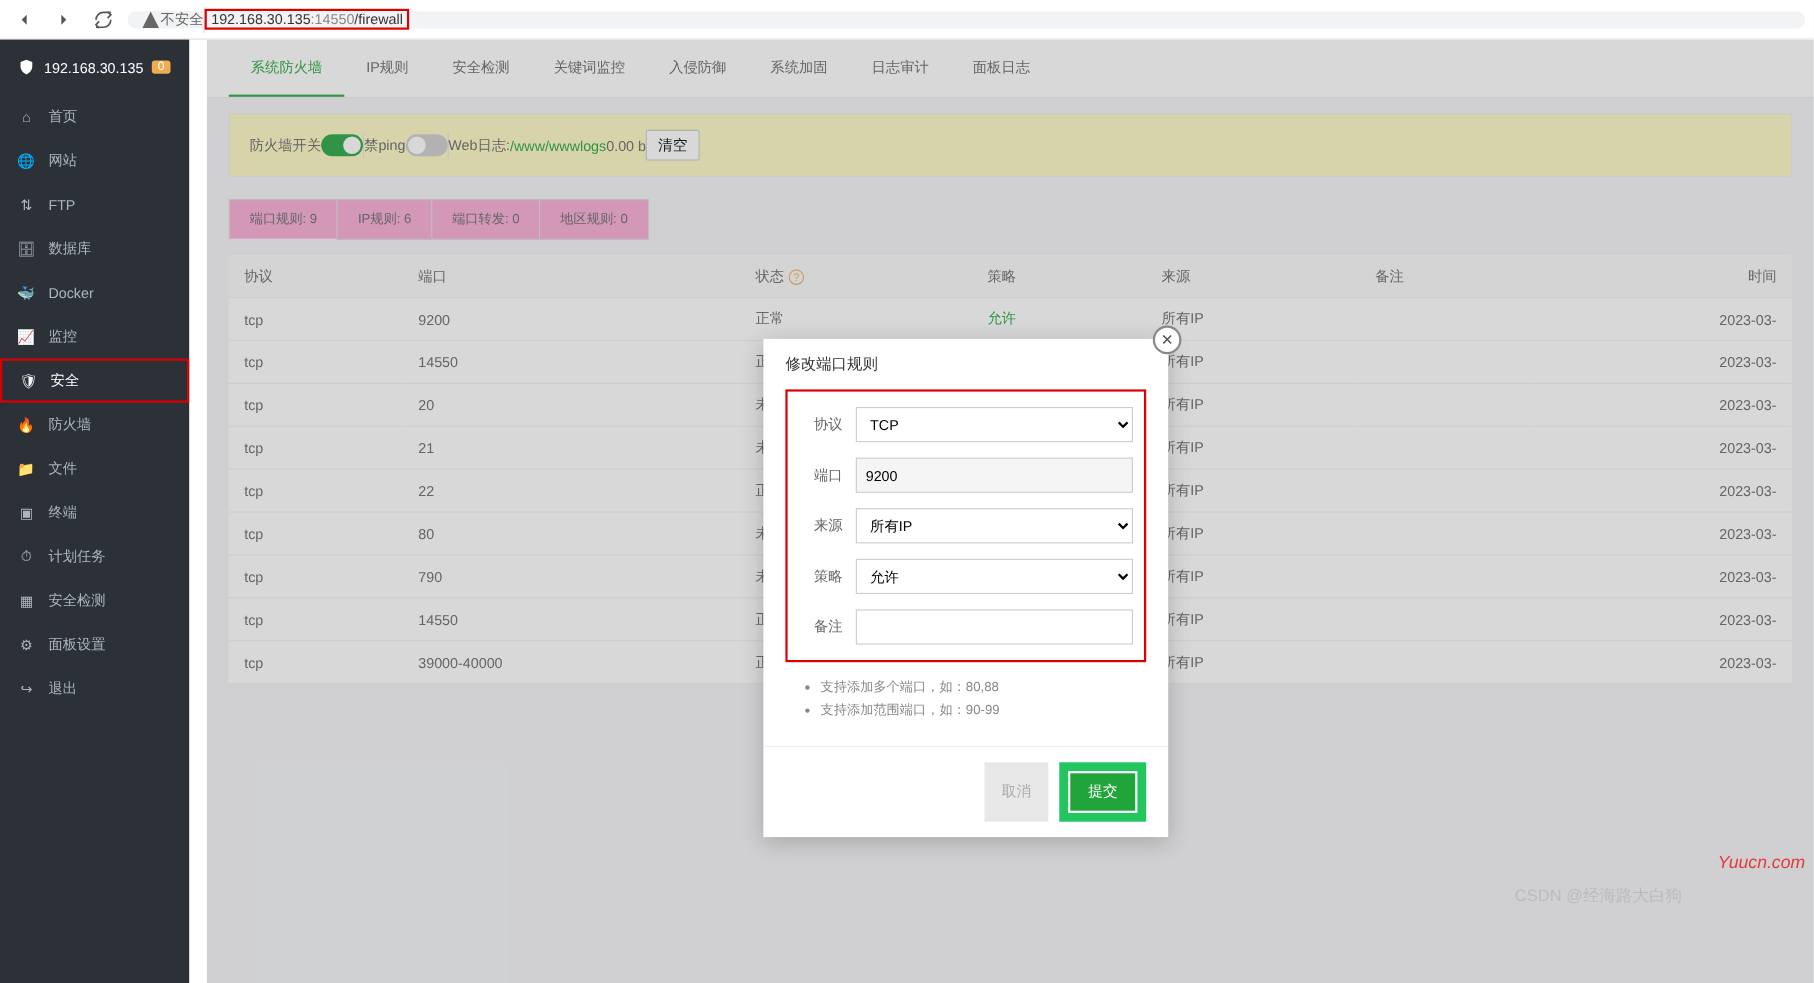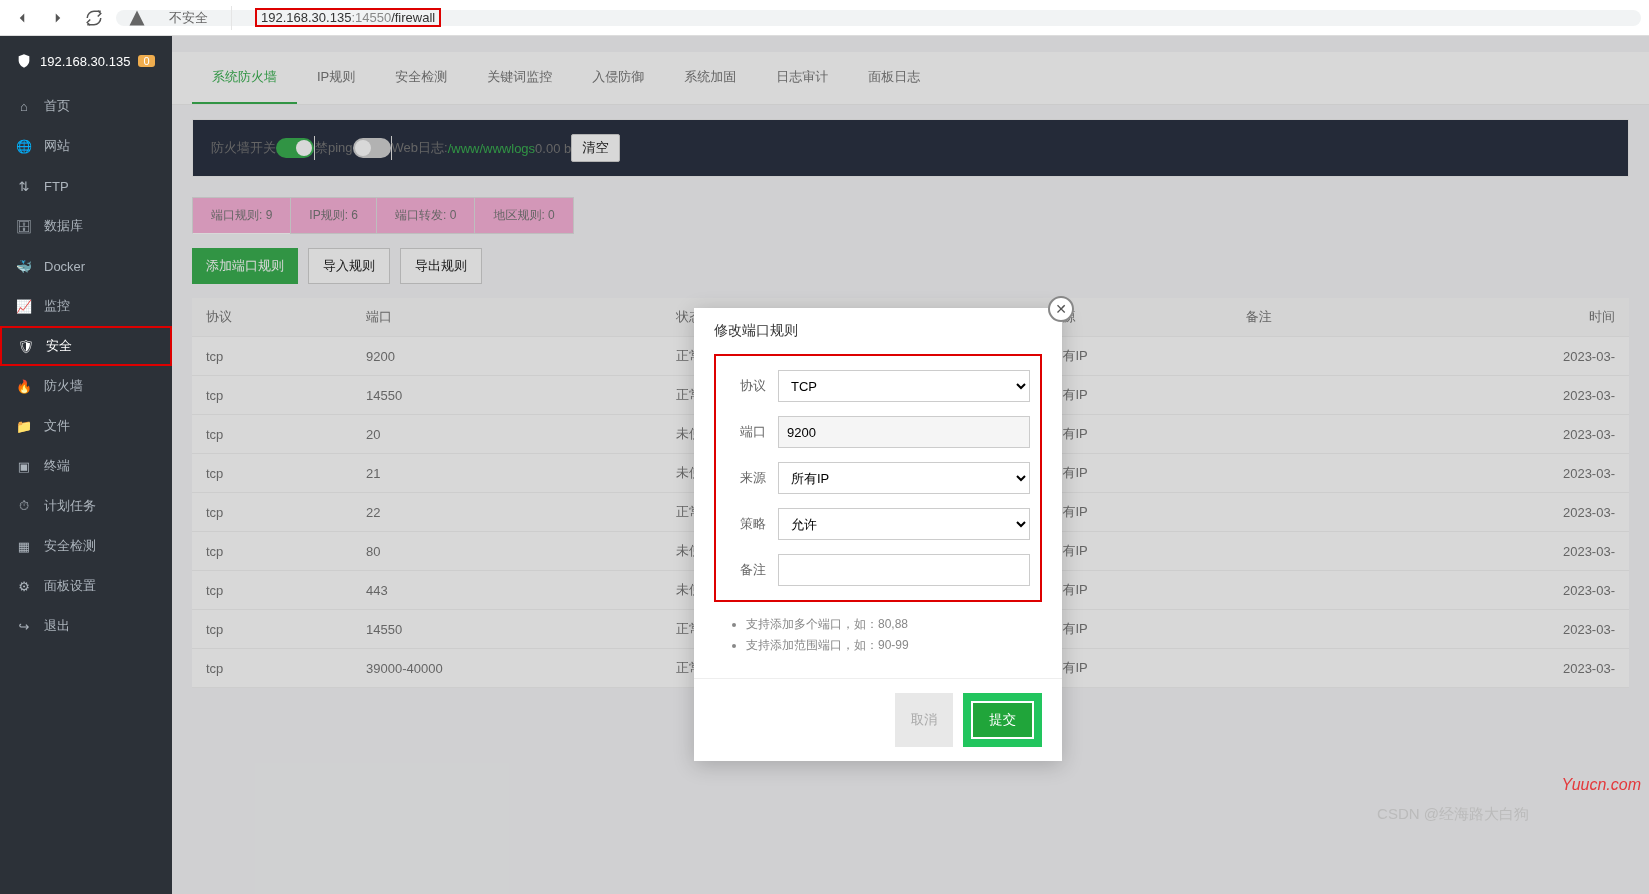--- a/index.html
+++ b/index.html
@@ -2,43 +2,43 @@
 <html><head>
 <meta charset="utf-8">
 <style>
 * { margin: 0; padding: 0; box-sizing: border-box; font-family: -apple-system, "Microsoft YaHei", sans-serif; }
 body { width: 1649px; height: 894px; background: #fff; font-size: 13px; color: #666; overflow: hidden; position: relative; }
 
 
 .browser-bar { height: 36px; display: flex; align-items: center; padding: 0 8px; border-bottom: 1px solid #ddd; gap: 8px; }
 .browser-bar svg { width: 18px; height: 18px; fill: #555; }
 .nav-btn { width: 28px; height: 28px; display: flex; align-items: center; justify-content: center; cursor: pointer; border-radius: 4px; }
-.url-bar { flex: 1; display: flex; align-items: center; height: 16px; background: #f1f3f4; border-radius: 14px; padding: 0 12px; gap: 23px; }
+.url-bar { flex: 1; display: flex; align-items: center; height: 16px; background: #f1f3f4; border-radius: 14px; padding: 0 12px; gap: 0; }
 .url-highlight { border: 2px solid #d00; padding: 0 4px; }
 .url-text { color: #333; }
 .url-text .port { color: #888; }
 
 .app { display: flex; height: calc(100% - 36px); }
 
 
 .sidebar { width: 172px; background: #2c3138; color: #adb5bd; display: flex; flex-direction: column; }
 .sb-top { display: flex; align-items: center; height: 50px; padding: 0 16px; gap: 8px; color: #fff; }
 .sb-top .badge { background: #f0ad4e; color: #fff; border-radius: 3px; padding: 0 5px; font-size: 11px; }
 .sb-item { display: flex; align-items: center; height: 40px; padding: 0 16px; gap: 12px; cursor: pointer; }
 .sb-item.active { border: 2px solid #d00; color: #fff; }
 .sb-icon { width: 16px; height: 16px; display: inline-flex; align-items: center; justify-content: center; }
 .sb-icon svg { width: 16px; height: 16px; fill: currentColor; }
 
 
-.main { flex: 1; background: #f4f5f7; padding: 16px 20px 20px; overflow: auto; position: relative; }
+.main { flex: 1; background: #f4f5f7; padding: 0 20px 20px; overflow: auto; position: relative; margin-left: 16px; }
 .tabs { display: flex; background: #fff; margin: 0 -20px; padding: 0 20px; border-bottom: 1px solid #eee; }
 .tab { padding: 16px 20px; cursor: pointer; color: #666; }
 .tab.active { color: #20a53a; border-bottom: 2px solid #20a53a; }
 
-.toolbar { background: #0f172a; border: 1px solid #eee; margin-top: 14px; padding: 14px 18px; display: flex; align-items: center; }
+.toolbar { background: #fef9c3; border: 1px solid #eee; margin-top: 14px; padding: 14px 18px; display: flex; align-items: center; }
 .toggle { width: 38px; height: 20px; border-radius: 10px; position: relative; }
 .toggle.on { background: #20a53a; }
 .toggle.off { background: #ccc; }
 .toggle .knob { width: 16px; height: 16px; background: #fff; border-radius: 50%; position: absolute; top: 2px; }
 .toggle.on .knob { right: 2px; }
 .toggle.off .knob { left: 2px; }
 .divider { width: 1px; height: 24px; background: #e5e5e5; }
 .green-link { color: #20a53a; }
 .btn-sm { border: 1px solid #ccc; background: #fff; padding: 4px 10px; cursor: pointer; border-radius: 2px; }
 
@@ -209,25 +209,20 @@
       <button class="btn-sm">清空</button>
     </div>
 
     <div class="rule-tabs" id="rule-tabs">
         <div class="rule-tab active">端口规则:  9</div>
         <div class="rule-tab">IP规则:  6</div>
         <div class="rule-tab">端口转发:  0</div>
         <div class="rule-tab">地区规则:  0</div>
       </div>
 
-    <div class="actions">
-      <button class="btn-primary">添加端口规则</button>
-      <button class="btn-default">导入规则</button>
-      <button class="btn-default">导出规则</button>
-    </div>
 
     <table>
       <thead>
           <tr>
         <th>协议</th>
         <th>端口</th>
         <th><span>状态</span><span class="q">?</span></th>
         <th>策略</th>
         <th>来源</th>
         <th>备注</th>
@@ -284,21 +279,21 @@
             <td>tcp</td>
             <td>80</td>
             <td>未使用</td>
             <td class="allow">允许</td>
             <td>所有IP</td>
             <td></td>
             <td style="text-align:right">2023-03-</td>
           </tr>
           <tr>
             <td>tcp</td>
-            <td>443</td>
+            <td>790</td>
             <td>未使用</td>
             <td class="allow">允许</td>
             <td>所有IP</td>
             <td></td>
             <td style="text-align:right">2023-03-</td>
           </tr>
           <tr>
             <td>tcp</td>
             <td>14550</td>
             <td>正常</td>

